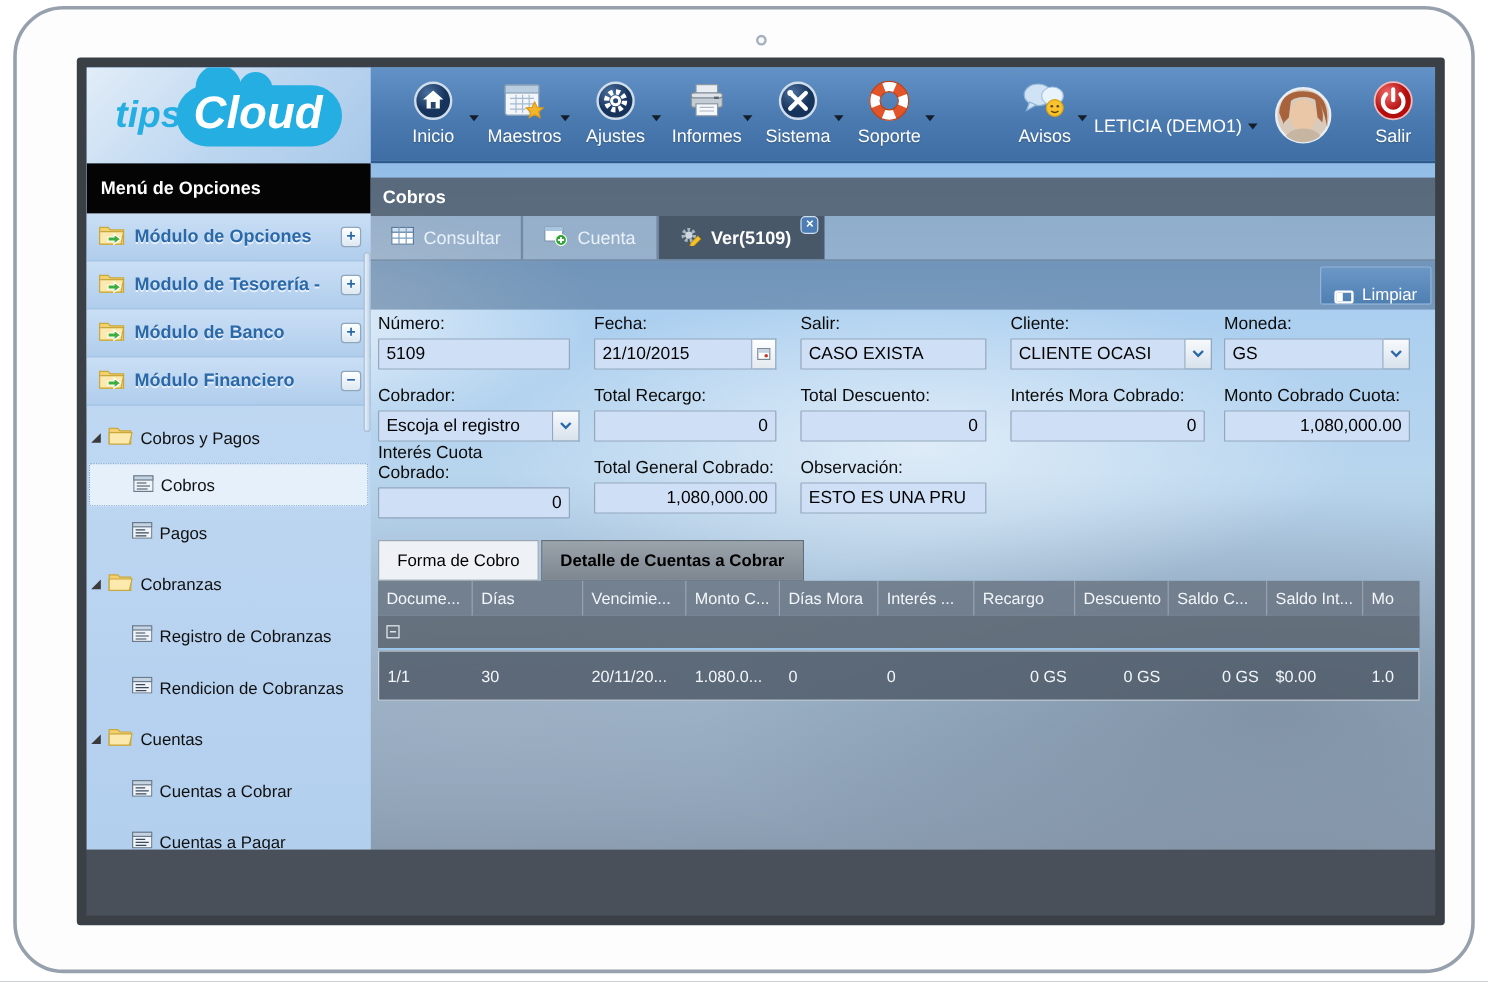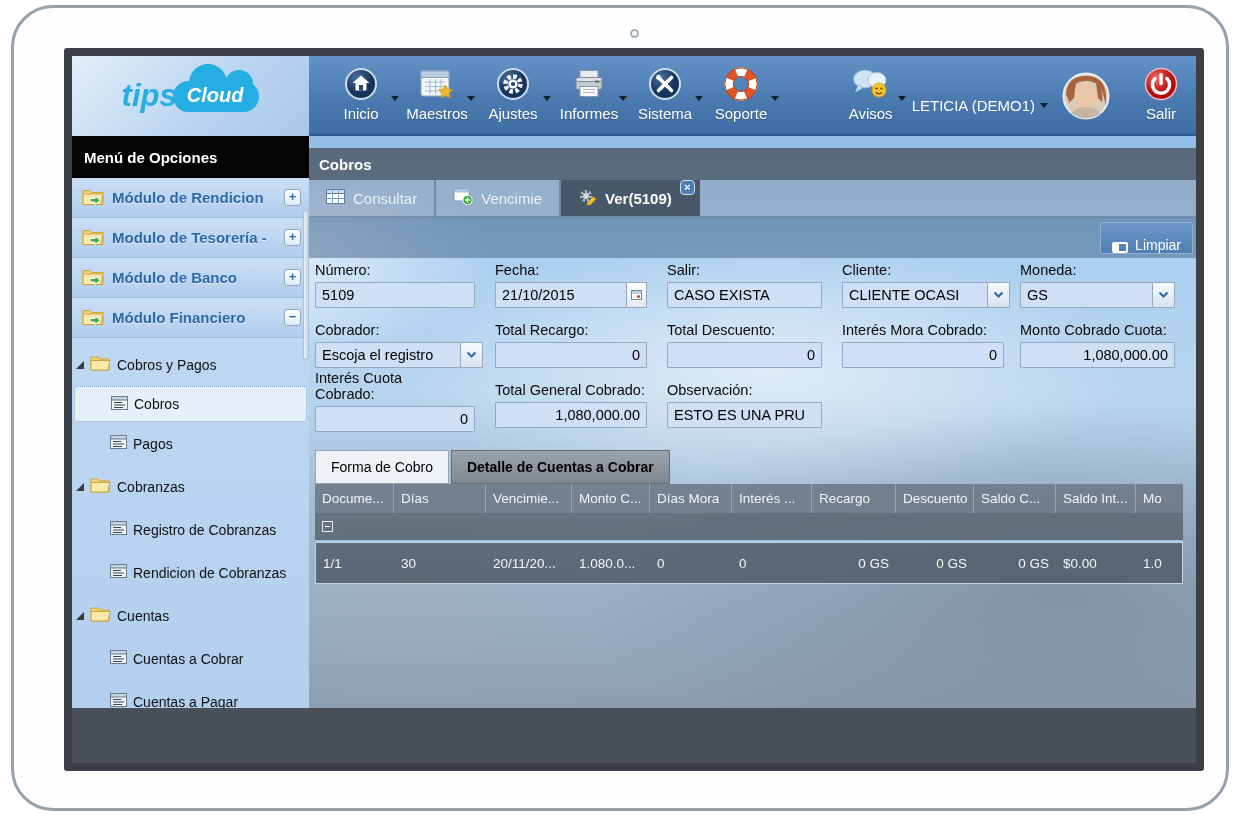--- a/index.html
+++ b/index.html
@@ -25,21 +25,21 @@
       linear-gradient(180deg,#7fb0e0 0%,#a9cef0 28%,#b8d5ee 52%,#9db7cf 78%,#8a9cb0 100%); }
 
   
   .app-header { position:absolute; top:0; left:0; width:1124px; height:80px; }
   .logo-box { position:absolute; left:0; top:0; width:237px; height:80px;
       background:linear-gradient(135deg,#e2edf8,#bcd6f0 55%,#a8c8e9); display:flex;
       align-items:center; justify-content:center; }
   .logo-wrap { display:flex; align-items:center; position:relative; }
   .logo-tips { color:#24aee2; font-style:italic; font-weight:bold; font-size:31px; z-index:3; margin-right:-4px; }
   .logo-cloud { position:relative; background:#24aee2; color:#fff; font-style:italic; font-weight:bold;
-      font-size:20px; padding:3px 16px 5px 14px; border-radius:26px; }
+      font-size:38px; padding:3px 16px 5px 14px; border-radius:26px; }
   .logo-cloud::before { content:""; position:absolute; top:-17px; left:16px; width:38px; height:38px;
       background:#24aee2; border-radius:50%; }
   .logo-cloud::after { content:""; position:absolute; top:-11px; left:52px; width:28px; height:28px;
       background:#24aee2; border-radius:50%; }
   .logo-cloud span { position:relative; z-index:2; }
 
   .navbar { position:absolute; left:237px; top:0; width:887px; height:80px;
       background:linear-gradient(180deg,#6292c6,#4a7ab0 55%,#3f6ea4); border-bottom:2px solid #2d5a8c; }
   .nav-left { position:absolute; left:14px; top:0; height:80px; display:flex; }
   .nav-right { position:absolute; right:6px; top:0; height:80px; display:flex; align-items:center; }
@@ -313,21 +313,21 @@
             <div class="sidebar-title">Menú de Opciones</div>
             <div id="modules">
   <div class="module">
     <span>
       <svg width="22" height="19" viewBox="0 0 22 19">
         <path d="M1 3.5h7l2 2h11v12H1z" fill="#f4d06f" stroke="#c9a83c"></path>
         <path d="M1 7h20l-2.2 10.5H1z" fill="#fbe9ad" stroke="#c9a83c"></path>
         <path d="M8 11.5h5V9l5.5 4.2L13 17.5V15H8z" fill="#3fae3f" stroke="#fff" stroke-width="1"></path>
       </svg>
     </span>
-    <span class="m-lbl">Módulo de Rendicion</span>
+    <span class="m-lbl">Módulo de Opciones</span>
     <span class="expander">+</span>
   </div>
 
   <div class="module">
     <span>
       <svg width="22" height="19" viewBox="0 0 22 19">
         <path d="M1 3.5h7l2 2h11v12H1z" fill="#f4d06f" stroke="#c9a83c"></path>
         <path d="M1 7h20l-2.2 10.5H1z" fill="#fbe9ad" stroke="#c9a83c"></path>
         <path d="M8 11.5h5V9l5.5 4.2L13 17.5V15H8z" fill="#3fae3f" stroke="#fff" stroke-width="1"></path>
       </svg>
@@ -479,21 +479,21 @@
               </div>
               <div class="tab">
                 <span>
                   <svg width="20" height="17" viewBox="0 0 20 17">
                     <rect x="1" y="1" width="15" height="12" rx="1" fill="#fff" stroke="#7a93ad"></rect>
                     <rect x="1" y="1" width="15" height="3.5" fill="#a9c6e0"></rect>
                     <circle cx="14.5" cy="12" r="4.6" fill="#2ea52e" stroke="#fff"></circle>
                     <path d="M14.5 9.4v5.2M11.9 12h5.2" stroke="#fff" stroke-width="1.7"></path>
                   </svg>
                 </span>
-                <span>Vencimie</span>
+                <span>Cuenta</span>
               </div>
               <div class="tab active">
                 <span>
                   <svg width="19" height="17" viewBox="0 0 19 17">
                     <circle cx="8" cy="8" r="4.6" fill="none" stroke="#aab4be" stroke-width="3" stroke-dasharray="2.2 1.8"></circle>
                     <circle cx="8" cy="8" r="3" fill="#cfd7df"></circle>
                     <path d="M9.5 14.5l6-6 2.6 2.6-6 6-3.4.8z" fill="#f2c12e" stroke="#b8860b" stroke-width="0.8"></path>
                   </svg>
                 </span>
                 <span>Ver(5109)</span>

